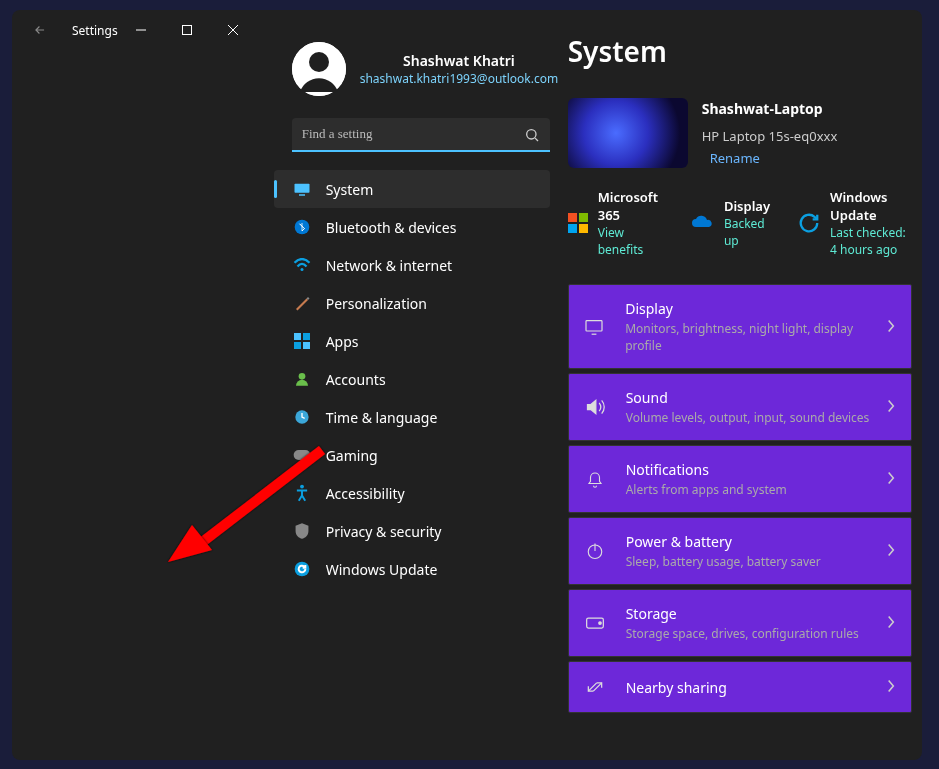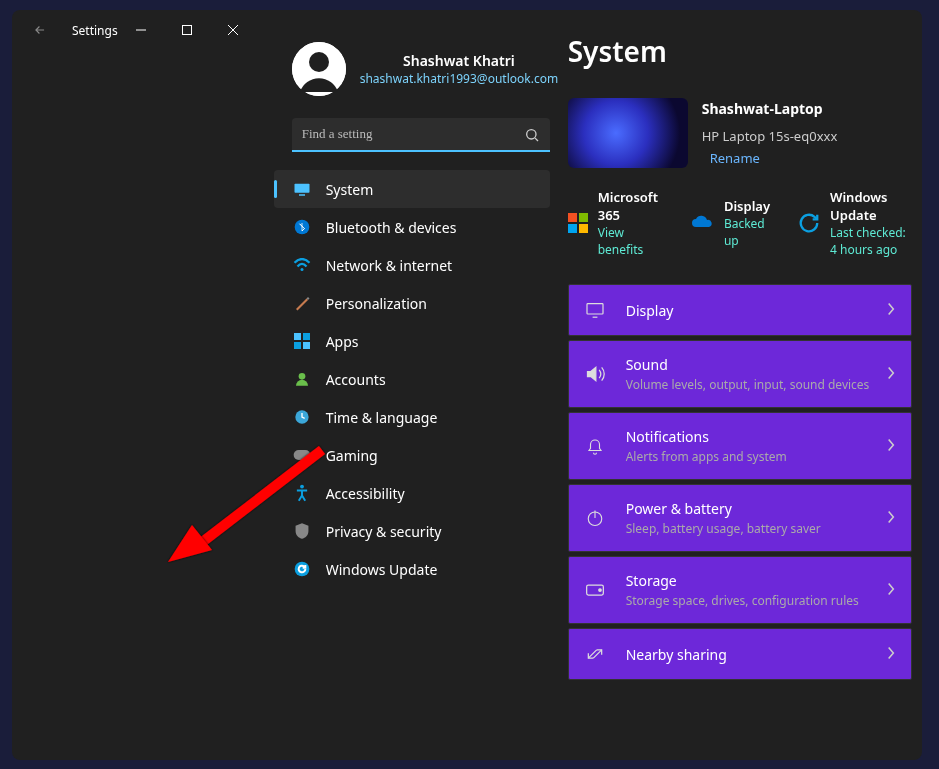--- a/index.html
+++ b/index.html
@@ -288,20 +288,21 @@
       <div class="cards" id="cards">
           <div class="card">
             <span class="cicon">
               <svg width="20" height="16" viewBox="0 0 24 20" fill="none" stroke="currentColor" stroke-width="1.5">
                 <rect x="2" y="2" width="20" height="13" rx="1"></rect>
                 <line x1="9" y1="19" x2="15" y2="19"></line>
               </svg>
             </span>
             <div>
               <div class="card-title">Display</div>
+              <div class="card-sub">Monitors, brightness, night light, display profile</div>
             </div>
             <span class="chev"><svg width="8" height="14" viewBox="0 0 10 18" fill="none" stroke="currentColor" stroke-width="2">
                 <path d="M2 2l6 7-6 7"></path>
               </svg></span>
           </div>
           <div class="card">
             <span class="cicon">
               <svg width="20" height="18" viewBox="0 0 24 20" fill="none" stroke="currentColor" stroke-width="1.5">
                 <path d="M3 7v6h4l6 5V2L7 7H3z" fill="currentColor"></path>
                 <path d="M17 5a8 8 0 0 1 0 10M20 2a12 12 0 0 1 0 16"></path>

